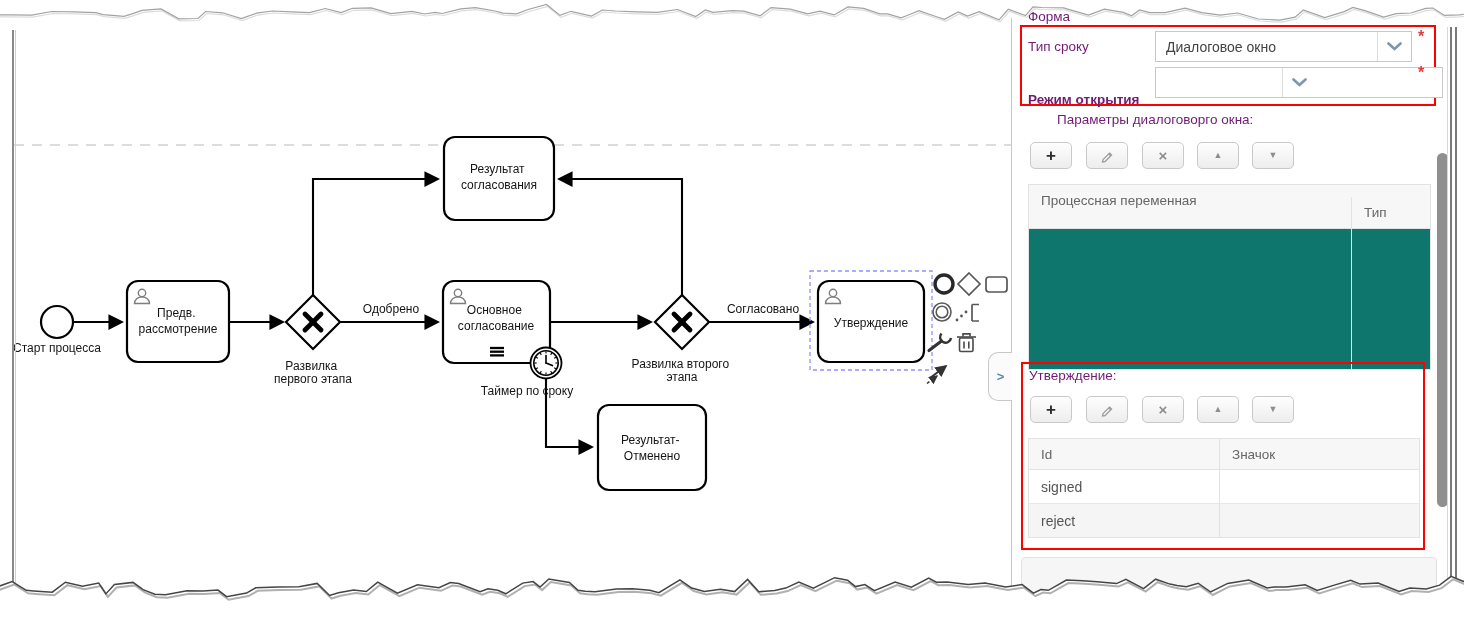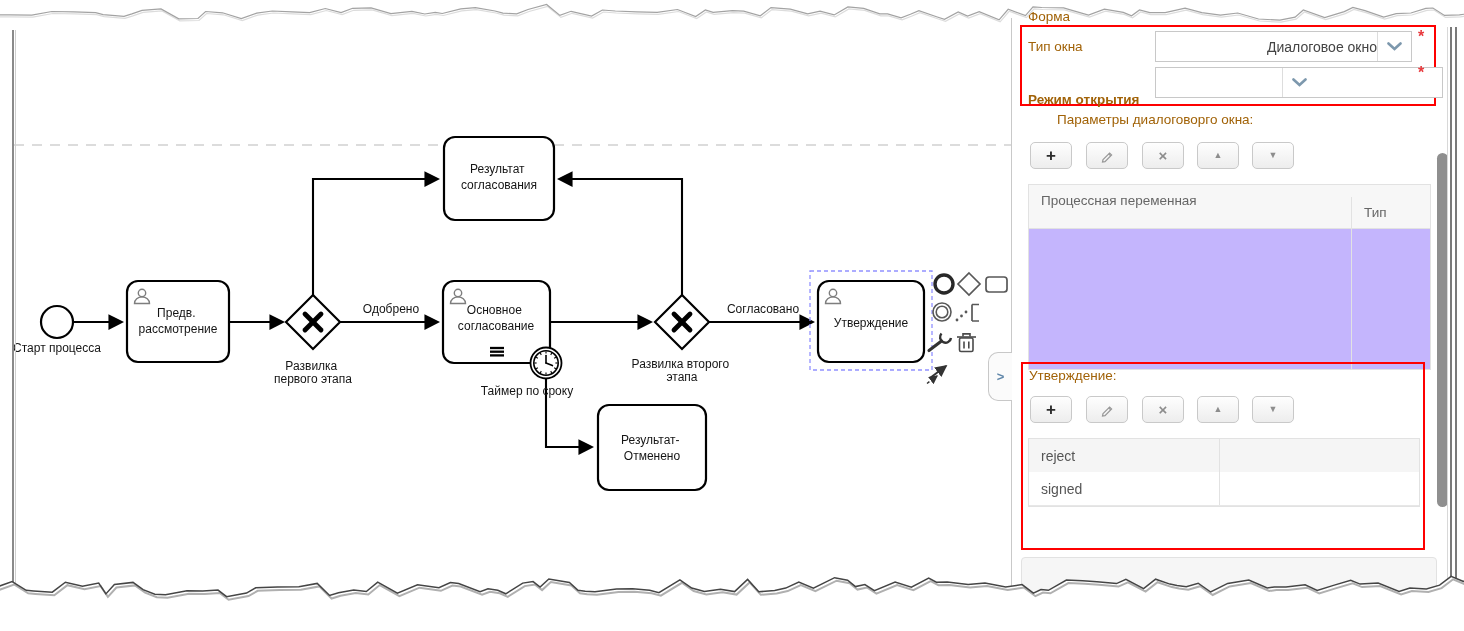--- a/index.html
+++ b/index.html
@@ -1,35 +1,35 @@
 <!DOCTYPE html>
 <html><head>
 <meta charset="utf-8">
 <style>
   html,body{margin:0;padding:0;}
   body{width:1464px;height:631px;position:relative;overflow:hidden;background:#fff;
        font-family:"Liberation Sans",sans-serif;}
   .abs{position:absolute;}
   
   .panel{position:absolute;left:1012px;top:0;width:452px;height:631px;background:#fff;}
-  .p-label{position:absolute;font-size:13.5px;color:#a16207;white-space:nowrap;}
+  .p-label{position:absolute;font-size:13.5px;color:#701a75;white-space:nowrap;}
   .redbox{position:absolute;border:2px solid #fe0000;box-sizing:border-box;pointer-events:none;}
   .select{position:absolute;height:31px;box-sizing:border-box;border:1px solid #c8c8c8;
           background:#fff;display:flex;align-items:center;}
   .select .val{flex:1;padding-left:10px;font-size:14px;color:#444;white-space:nowrap;overflow:hidden;}
   .select .chev{width:33px;height:100%;border-left:1px solid #ddd;display:flex;
                 align-items:center;justify-content:center;}
   .ast{position:absolute;color:#e8393d;font-size:16px;font-weight:bold;}
   .btn{position:absolute;width:42px;height:27px;box-sizing:border-box;border:1px solid #c9c9c9;
        border-radius:5px;background:linear-gradient(#fefefe,#ededed);
        display:flex;align-items:center;justify-content:center;cursor:pointer;}
   .btn .plus{font-size:17px;font-weight:bold;color:#2c2c2c;line-height:1;}
   .btn .x{font-size:15px;font-weight:bold;color:#8d8d8d;line-height:1;}
   .btn .tri{font-size:9px;color:#8d8d8d;line-height:1;}
-  .tbl{position:absolute;box-sizing:border-box;border:1px solid #e2e2e2;background:#c4b5fd;}
+  .tbl{position:absolute;box-sizing:border-box;border:1px solid #e2e2e2;background:#0f766e;}
   .thead{display:flex;background:#f7f7f7;border-bottom:1px solid #e2e2e2;}
   .th{font-size:13.5px;color:#666;padding:0 0 0 12px;display:flex;align-items:center;
       box-sizing:border-box;}
   .trow{display:flex;border-bottom:1px solid #e7e7e7;}
   .td{font-size:14px;color:#555;padding:0 0 0 12px;display:flex;align-items:center;
       box-sizing:border-box;}
   .colline{border-left:1px solid #e2e2e2;}
   .scrollthumb{position:absolute;left:425px;top:153px;width:11px;height:354px;
                border-radius:6px;background:#8f8f8f;}
   .collapse-tab{position:absolute;left:988px;top:352px;width:24px;height:49px;box-sizing:border-box;
@@ -207,22 +207,22 @@
       <path d="M927,383.5 L937,376" stroke-width="1.5" stroke-dasharray="3 2.4" marker-end="url(#arrs)"></path>
     </g>
   </g>
 </svg>
 
 <div class="panel">
   <div class="p-label" style="left:16px;top:9px;">Форма</div>
 
   <div class="redbox" style="left:8px;top:25px;width:416px;height:81px;"></div>
 
-  <div class="p-label" style="left:16px;top:39px;">Тип окна</div>
-  <div class="select" style="left:143px;top:31px;width:257px;text-align:right;">
+  <div class="p-label" style="left:16px;top:39px;">Тип сроку</div>
+  <div class="select" style="left:143px;top:31px;width:257px;">
     <div class="val">Диалоговое окно</div>
     <div class="chev">
       <svg width="15" height="9" viewBox="0 0 15 9">
           <polyline points="1.5,1.5 7.5,7 13.5,1.5" fill="none" stroke="#7d98ad" stroke-width="2.6" stroke-linecap="round"></polyline>
         </svg>
     </div>
   </div>
   <div class="ast" style="left:406px;top:28px;">*</div>
 
   <div class="p-label" style="left:16px;top:92px;font-weight:bold;">Режим открытия</div>
@@ -285,26 +285,30 @@
     <span class="x">×</span>
     </div>
   <div class="btn" style="left:185px;top:396px;">
     <span class="tri">▲</span>
     </div>
   <div class="btn" style="left:240px;top:396px;">
     <span class="tri">▼</span>
     </div>
 
   <div class="tbl" style="left:16px;top:438px;width:392px;">
+    <div class="thead">
+      <div class="th" style="width:190px;height:30px;">Id</div>
+      <div class="th colline" style="flex:1;height:30px;">Значок</div>
+    </div>
+    <div class="trow" style="background:#fff;">
+      <div class="td" style="width:190px;height:33px;">signed</div>
+      <div class="td colline" style="flex:1;height:33px;"></div>
+    </div>
     <div class="trow" style="background:#f5f5f5;border-bottom:none;">
       <div class="td" style="width:190px;height:33px;">reject</div>
-      <div class="td colline" style="flex:1;height:33px;"></div>
-    </div>
-    <div class="trow" style="background:#fff;">
-      <div class="td" style="width:190px;height:33px;">signed</div>
       <div class="td colline" style="flex:1;height:33px;"></div>
     </div>
   </div>
 
   <div style="position:absolute;left:9px;top:557px;width:416px;height:44px;background:#f6f6f6;
               border:1px solid #e2e2e2;border-radius:4px 4px 0 0;box-sizing:border-box;"></div>
 
   <div class="scrollthumb"></div>
 </div>
 

